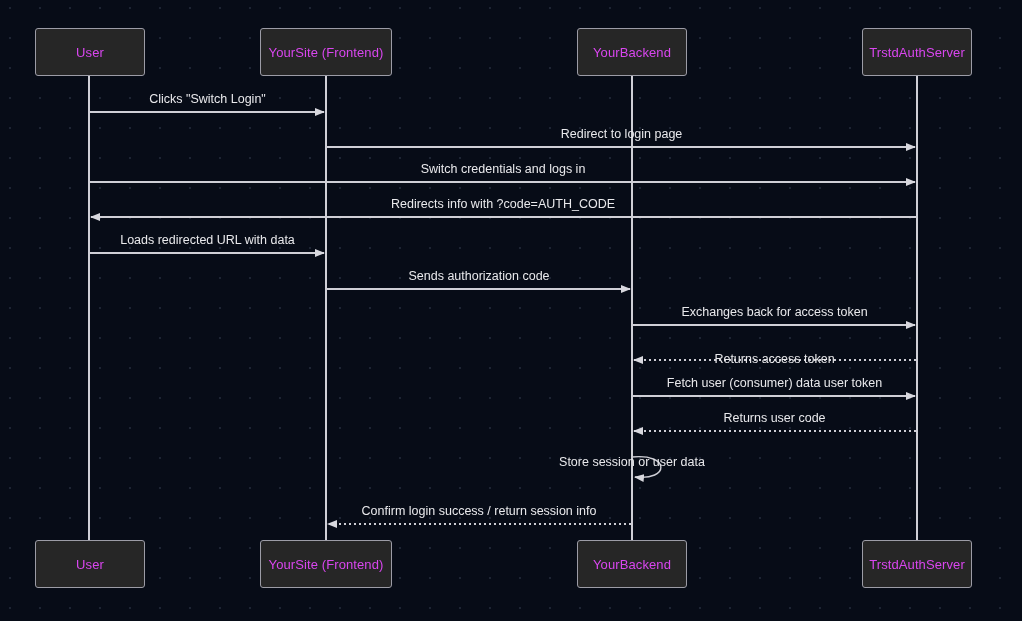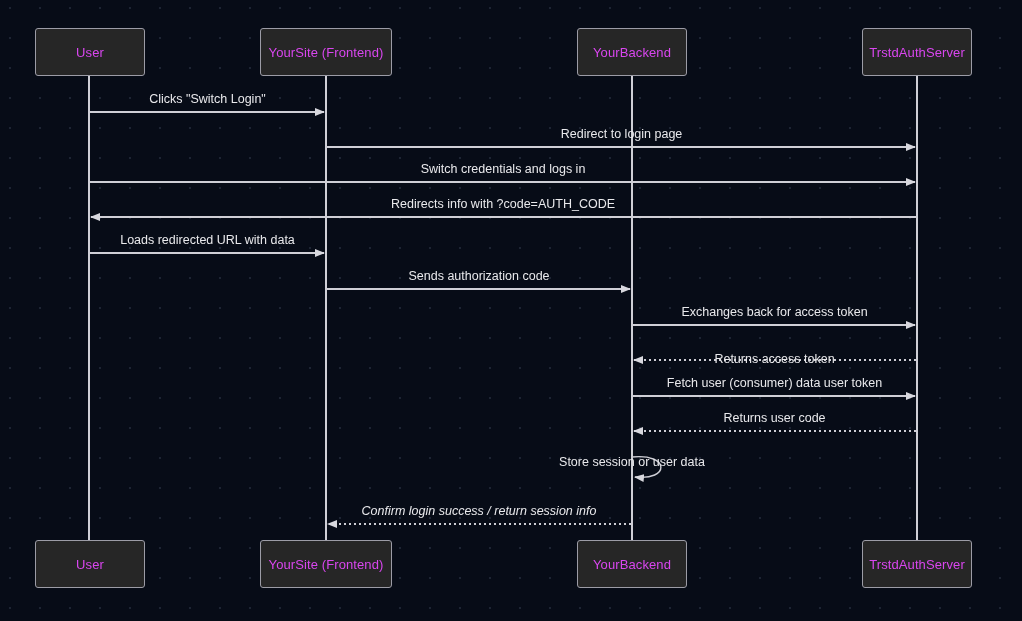--- a/index.html
+++ b/index.html
@@ -118,15 +118,15 @@
       <div class="msg-label" style="left: 621.5px; top: 127px;">Redirect to login page</div>
       <div class="msg-label" style="left: 503px; top: 162px;">Switch credentials and logs in</div>
       <div class="msg-label" style="left: 503px; top: 197px;">Redirects info with ?code=AUTH_CODE</div>
       <div class="msg-label" style="left: 207.5px; top: 233px;">Loads redirected URL with data</div>
       <div class="msg-label" style="left: 479px; top: 269px;">Sends authorization code</div>
       <div class="msg-label" style="left: 774.5px; top: 305px;">Exchanges back for access token</div>
       <div class="msg-label" style="left: 774.5px; top: 352px;">Returns access token</div>
       <div class="msg-label" style="left: 774.5px; top: 376px;">Fetch user (consumer) data user token</div>
       <div class="msg-label" style="left: 774.5px; top: 411px;">Returns user code</div>
       <div class="msg-label" style="left: 632px; top: 438px; margin-top: 17px;">Store session or user data</div>
-      <div class="msg-label" style="left: 479px; top: 504px; font-style: italic;">Confirm login success / return session info</div>
+      <div class="msg-label" style="left: 479px; top: 504px;">Confirm login success / return session info</div>
     </div>
 </div>
 
 </body></html>

